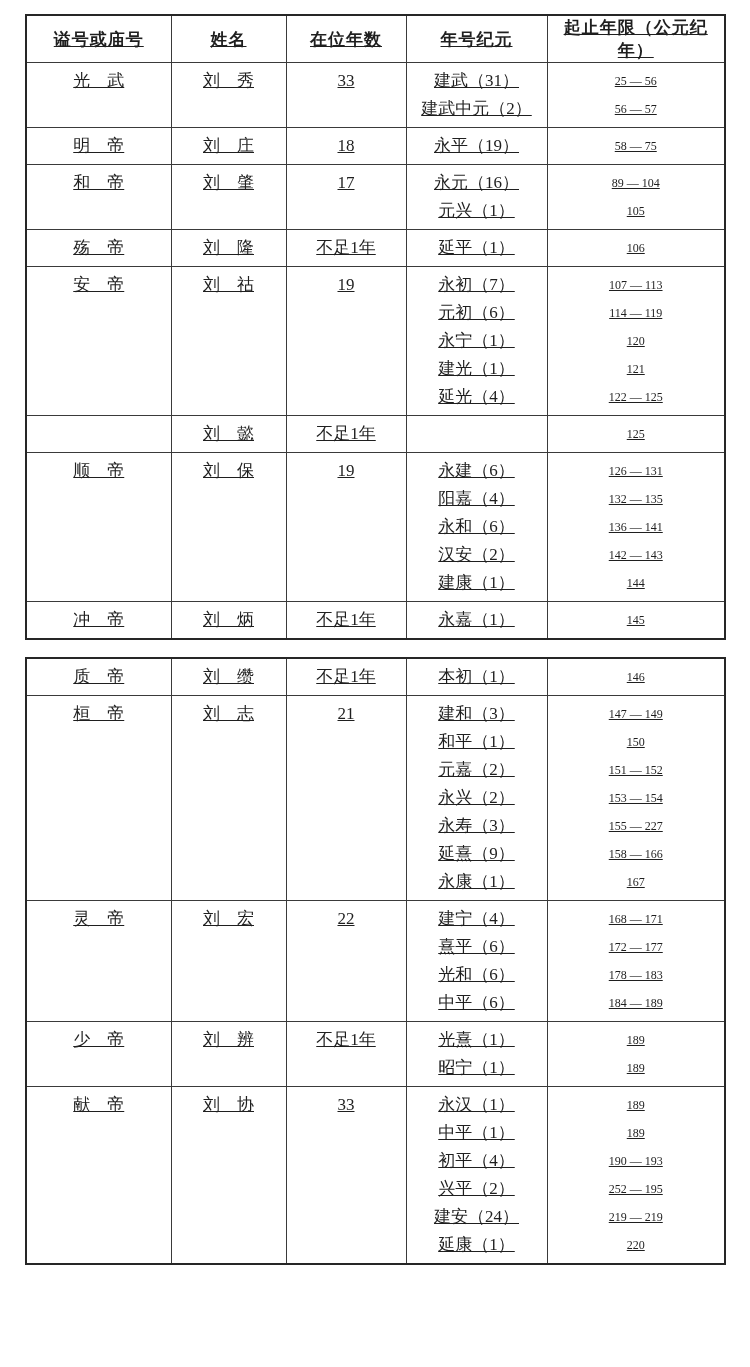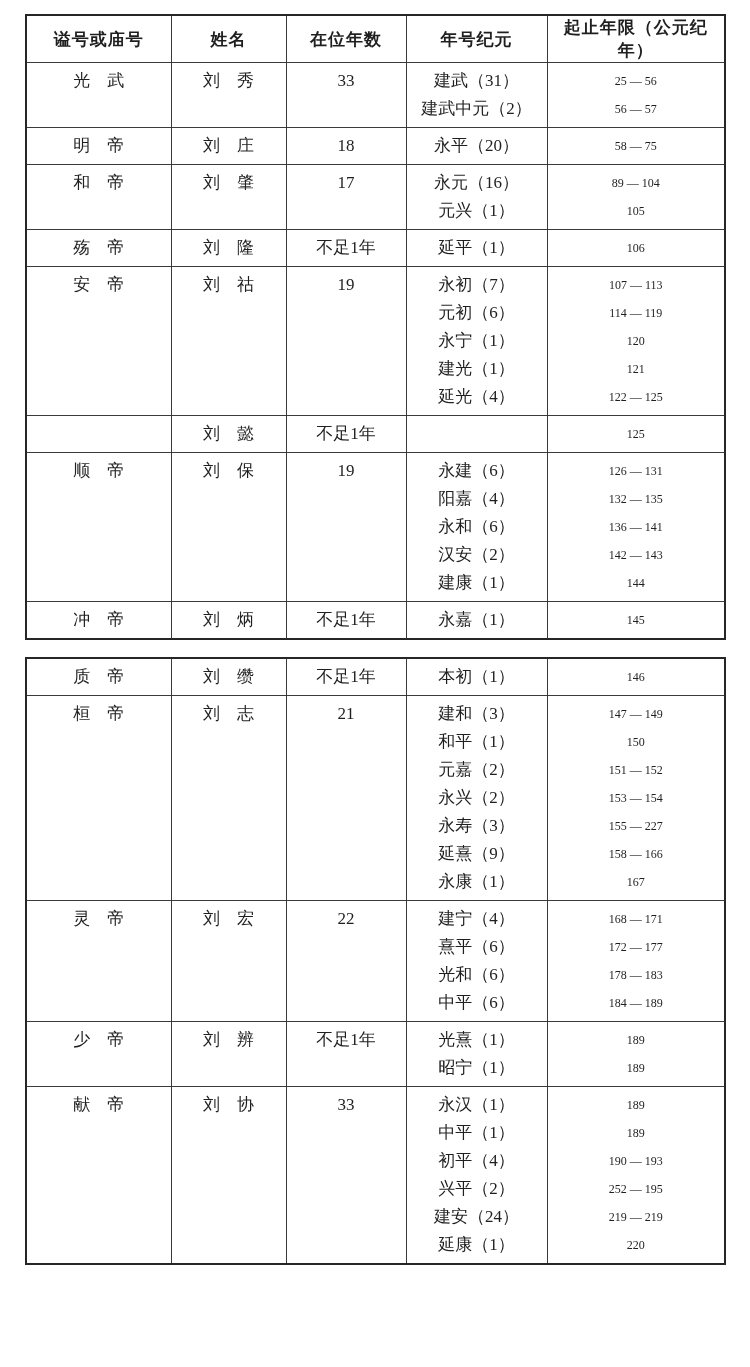--- a/index.html
+++ b/index.html
@@ -12,20 +12,21 @@
     color: #1f1f1f;
     overflow: hidden;
   }
   table.han-table {
     border-collapse: collapse;
     table-layout: fixed;
     width: 699px;
     margin-left: 25px;
     background: #ffffff;
     border: 2px solid #262626;
+    text-decoration: underline;
   }
   table.han-table.first { margin-top: 14px; }
   table.han-table.second { margin-top: 17px; }
   .han-table th {
     border: 1px solid #3a3a3a;
     height: 40px;
     font-size: 17px;
     font-weight: bold;
     text-align: center;
     vertical-align: middle;
@@ -103,21 +104,21 @@
           <td>
             <div class="line">明　帝</div>
           </td>
           <td>
             <div class="line">刘　庄</div>
           </td>
           <td>
             <div class="line">18</div>
           </td>
           <td>
-            <div class="line">永平（20）</div>
+            <div class="line">永平（19）</div>
           </td>
           <td class="num">
             <div class="line">58 — 75</div>
           </td>
         </tr>
         <tr>
           <td>
             <div class="line">和　帝</div>
           </td>
           <td>

